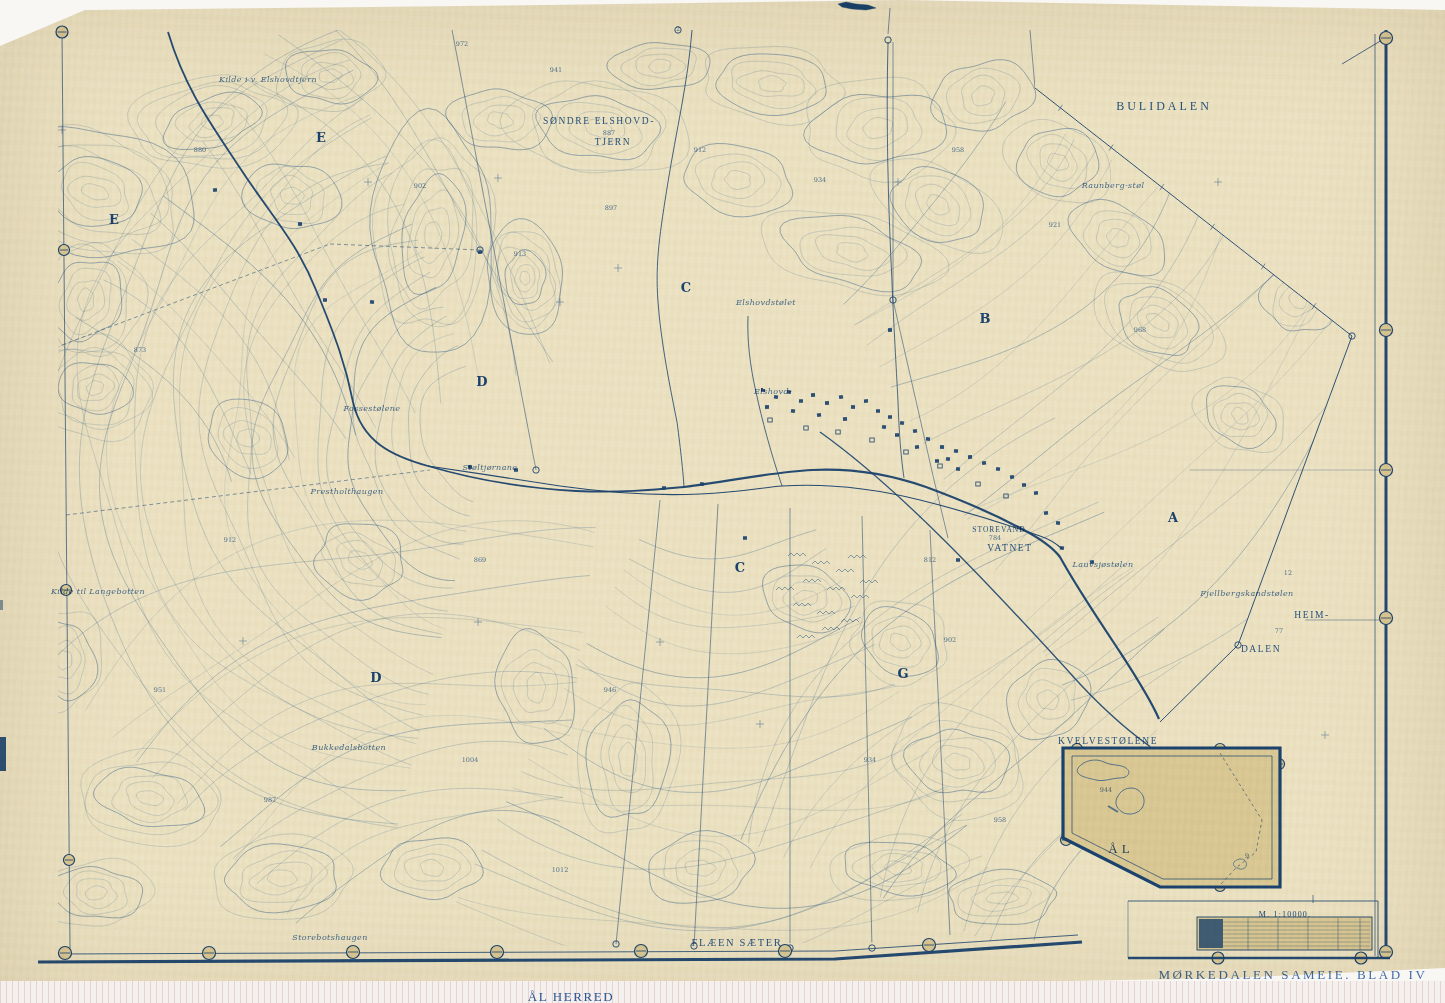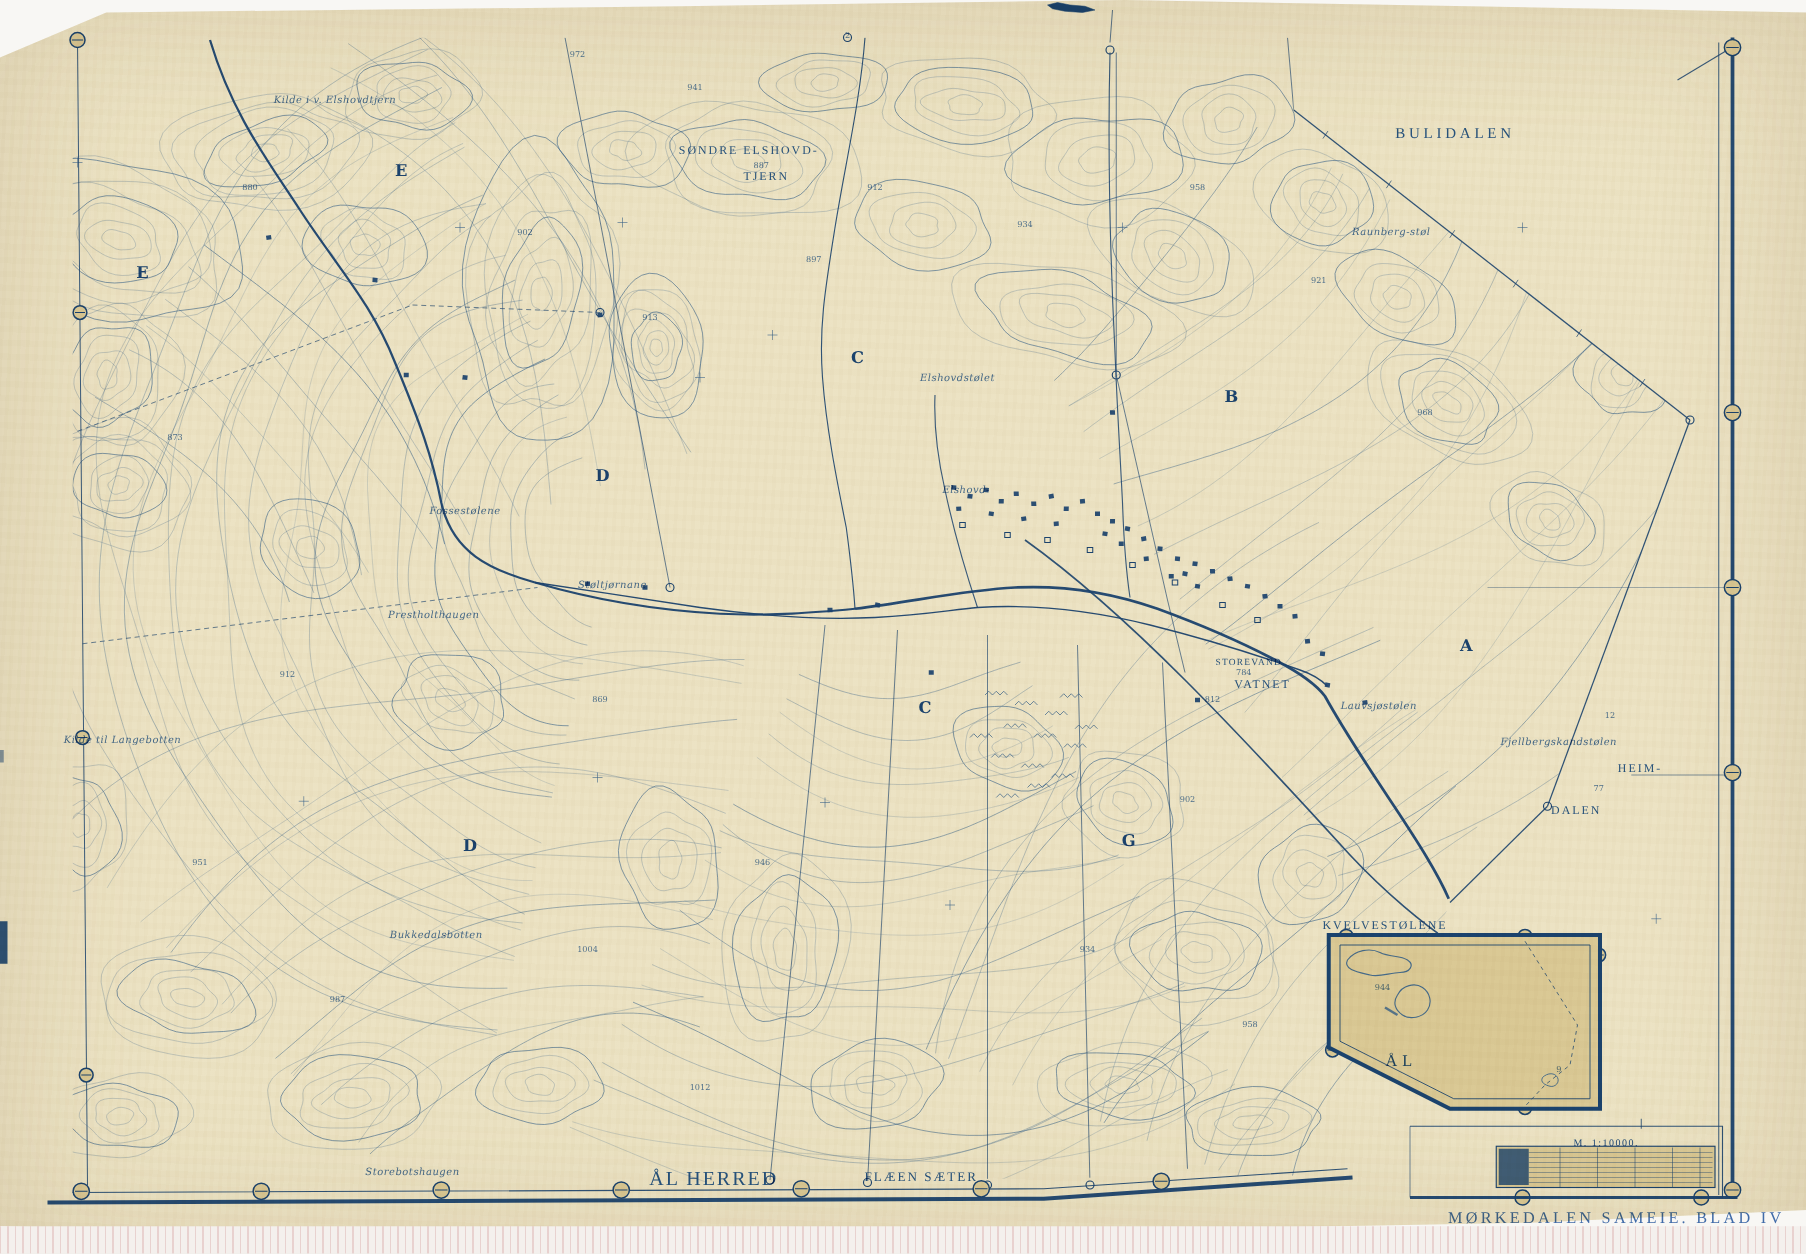--- a/index.html
+++ b/index.html
@@ -548,21 +548,21 @@
         <path d="M1220,753 L1262,820 L1256,852 L1236,868 L1221,884" fill="none" stroke="#1d4b8f" stroke-width="0.7" stroke-opacity="0.85" stroke-dasharray="3,3"></path>
         <path d="M1078,768 C1084,760 1096,758 1104,762 C1112,766 1120,764 1126,768 C1132,772 1128,778 1120,778 C1112,778 1104,782 1096,780 C1088,778 1074,776 1078,768 Z" fill="none" stroke="#3a6cb0" stroke-width="0.9" stroke-opacity="0.9"></path>
         <path d="M1118,796 C1122,788 1132,786 1138,790 C1144,794 1146,802 1142,808 C1138,814 1128,816 1122,812 C1116,808 1114,802 1118,796 Z" fill="none" stroke="#3a6cb0" stroke-width="0.9" stroke-opacity="0.9"></path>
         <path d="M1108,806 L1118,812" fill="none" stroke="#3a6cb0" stroke-width="2" stroke-opacity="0.8"></path>
         <path d="M1234,862 C1238,858 1244,858 1246,862 C1248,866 1244,870 1240,869 C1236,868 1232,866 1234,862 Z" fill="none" stroke="#3a6cb0" stroke-width="0.8" stroke-opacity="0.85"></path>
       </g>
     </svg>
   <div id="labels">
     <div class="lbl caps sm" style="left:1108px;top:742px">KVELVESTØLENE</div>
     <div class="lbl caps al" style="left:1121px;top:848px">ÅL</div>
-    <div class="lbl caps sm" style="left:571px;top:944px;font-size:16px">ÅL HERRED</div>
+    <div class="lbl caps sm" style="left:571px;top:996px;font-size:13px">ÅL HERRED</div>
     <div class="lbl caps sm" style="left:737px;top:943px;font-size:10.5px">FLÆEN SÆTER</div>
     <div class="lbl scalelbl" style="left:1285px;top:915px">M. 1:10000.</div>
     <div class="lbl title" style="left:1293px;top:974px">MØRKEDALEN SAMEIE. BLAD IV</div>
   <div class="lbl caps lg" style="left: 1164px; top: 106px;">BULIDALEN</div>
       <div class="lbl caps sm" style="left: 599px; top: 122px;">SØNDRE ELSHOVD-</div>
       <div class="lbl caps sm" style="left: 613px; top: 143px;">TJERN</div>
       <div class="lbl caps xs" style="left: 999px; top: 530px;">STOREVAND</div>
       <div class="lbl caps sm" style="left: 1010px; top: 549px;">VATNET</div>
       <div class="lbl caps sm" style="left: 1312px; top: 616px;">HEIM-</div>
       <div class="lbl caps sm" style="left: 1261px; top: 650px;">DALEN</div>
@@ -590,34 +590,34 @@
       <div class="lbl num" style="left: 609px; top: 133px; text-align: center;">887</div>
       <div class="lbl num" style="left: 995px; top: 538px; text-align: right;">784</div>
       <div class="lbl num" style="left: 1288px; top: 573px;">12</div>
       <div class="lbl num" style="left: 1279px; top: 631px;">77</div>
       <div class="lbl num" style="left: 678px; top: 29px;">2</div>
       <div class="lbl num" style="left: 1247px; top: 856px;">9</div>
       <div class="lbl num" style="left: 462px; top: 44px;">972</div>
       <div class="lbl num" style="left: 556px; top: 70px;">941</div>
       <div class="lbl num" style="left: 420px; top: 186px;">902</div>
       <div class="lbl num" style="left: 520px; top: 254px;">913</div>
-      <div class="lbl num" style="left: 611px; top: 208px; margin-left: 40px;">897</div>
+      <div class="lbl num" style="left: 611px; top: 208px;">897</div>
       <div class="lbl num" style="left: 700px; top: 150px;">912</div>
       <div class="lbl num" style="left: 820px; top: 180px;">934</div>
       <div class="lbl num" style="left: 958px; top: 150px;">958</div>
       <div class="lbl num" style="left: 1055px; top: 225px;">921</div>
       <div class="lbl num" style="left: 1140px; top: 330px;">968</div>
       <div class="lbl num" style="left: 200px; top: 150px;">880</div>
       <div class="lbl num" style="left: 140px; top: 350px;">873</div>
       <div class="lbl num" style="left: 230px; top: 540px;">912</div>
       <div class="lbl num" style="left: 160px; top: 690px; text-align: center;">951</div>
       <div class="lbl num" style="left: 270px; top: 800px;">987</div>
       <div class="lbl num" style="left: 470px; top: 760px;">1004</div>
       <div class="lbl num" style="left: 610px; top: 690px;">946</div>
       <div class="lbl num" style="left: 950px; top: 640px;">902</div>
       <div class="lbl num" style="left: 870px; top: 760px;">934</div>
       <div class="lbl num" style="left: 1000px; top: 820px;">958</div>
       <div class="lbl num" style="left: 560px; top: 870px;">1012</div>
       <div class="lbl num" style="left: 480px; top: 560px;">869</div>
-      <div class="lbl num" style="left: 930px; top: 560px; margin-left: 40px;">812</div>
+      <div class="lbl num" style="left: 930px; top: 560px;">812</div>
       <div class="lbl num" style="left: 1106px; top: 790px;">944</div>
     </div>
 </div>
 
 </body></html>

